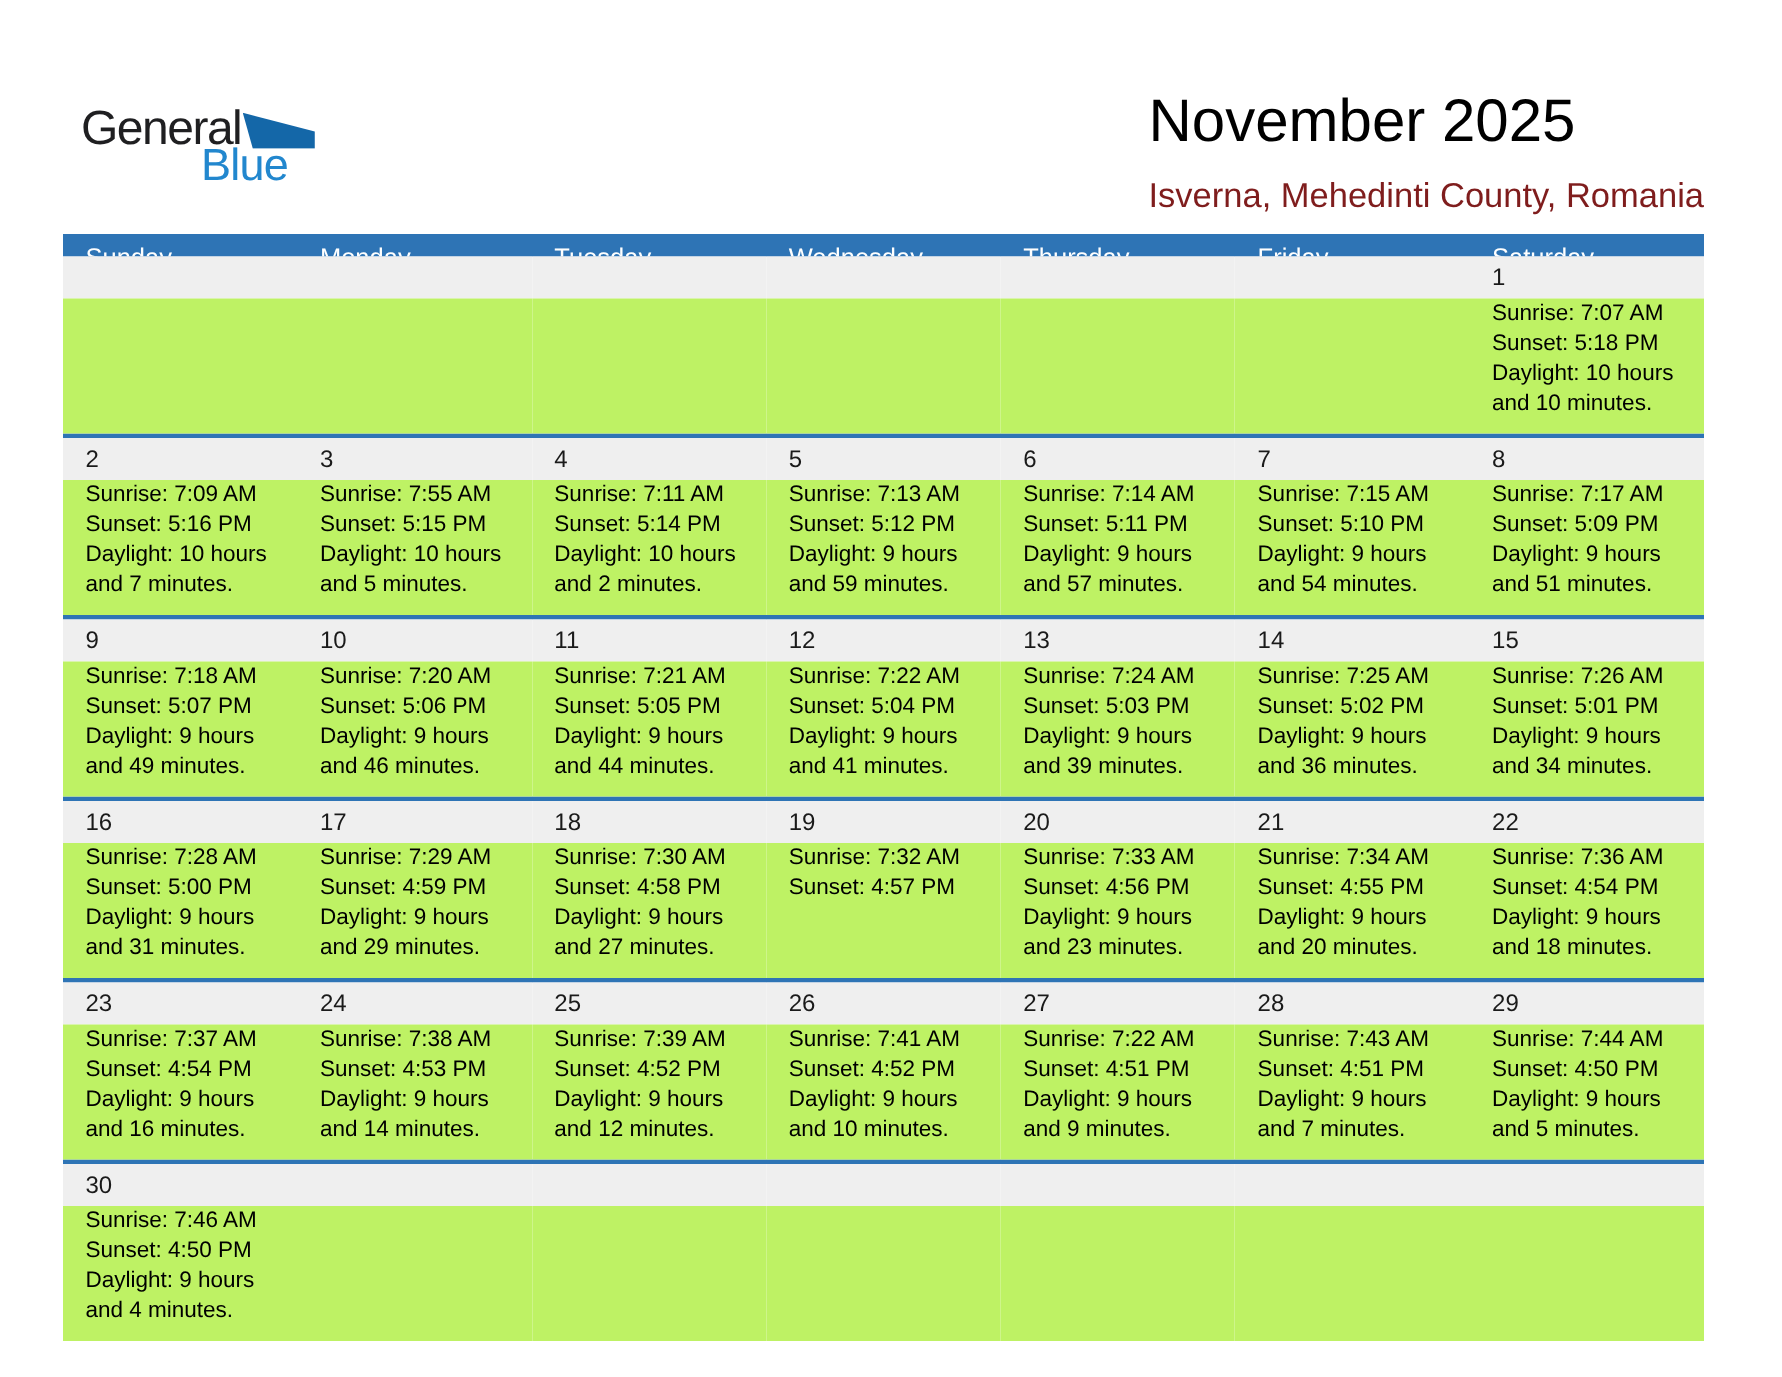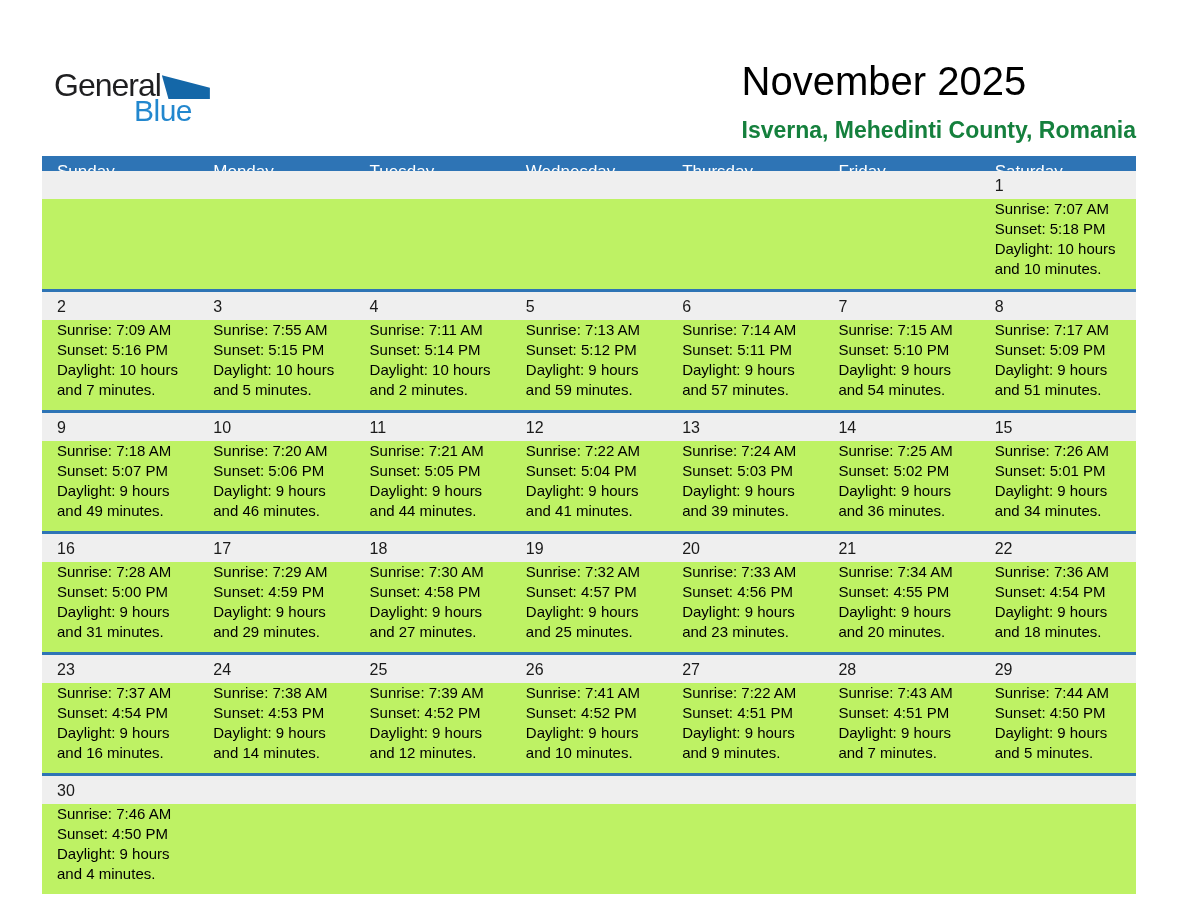--- a/index.html
+++ b/index.html
@@ -32,21 +32,21 @@
     clip-path:polygon(0 0,100% 52%,100% 100%,14% 100%);
   }
   .logo-blue{
     font-size:30px;font-weight:500;color:var(--logo-blue);
     letter-spacing:-0.5px;line-height:1;
     margin:-7px 0 0 80px;
   }
   
   .titles{position:absolute;top:58px;right:52px;}
   .title{font-size:40px;font-weight:400;line-height:1.15;color:#000;}
-  .subtitle{font-size:23px;font-weight:700;margin-top:13px;color:#15803d;}
+  .subtitle{font-size:23px;font-weight:400;margin-top:13px;color:#7f1d1d;}
   
   .calendar{position:absolute;left:42px;top:156px;width:1094px;}
   .weekday-row{
     display:flex;background:var(--accent);color:#fff;
     height:15px;line-height:31px;font-size:17px;font-weight:400;
   }
   .weekday-cell{flex:0 0 14.2857%;padding-left:15px;overflow:hidden;white-space:nowrap;}
   .week-row{display:flex;border-bottom:3px solid var(--divider);}
   .week-row.last{border-bottom:none;}
   .day-cell{flex:0 0 14.2857%;display:flex;flex-direction:column;}
@@ -261,21 +261,20 @@
               <div>Sunrise: 7:30 AM</div>
               <div>Sunset: 4:58 PM</div>
               <div>Daylight: 9 hours and 27 minutes.</div>
             </div>
           </div>
           <div class="day-cell">
             <div class="day-num">19</div>
             <div class="day-body">
               <div>Sunrise: 7:32 AM</div>
               <div>Sunset: 4:57 PM</div>
-              <div>Daylight: 9 hours and 25 minutes.</div>
             </div>
           </div>
           <div class="day-cell">
             <div class="day-num">20</div>
             <div class="day-body">
               <div>Sunrise: 7:33 AM</div>
               <div>Sunset: 4:56 PM</div>
               <div>Daylight: 9 hours and 23 minutes.</div>
             </div>
           </div>

